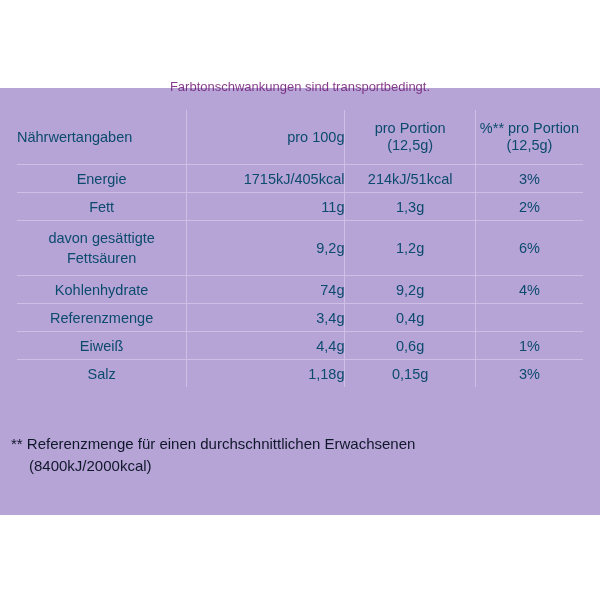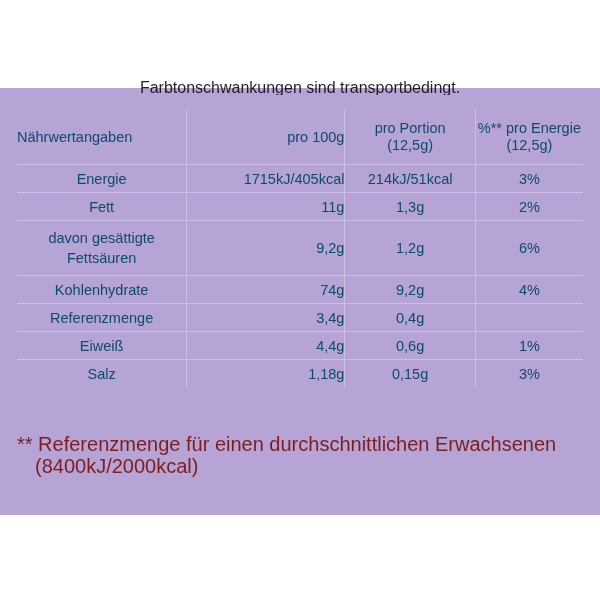--- a/index.html
+++ b/index.html
@@ -33,22 +33,22 @@
     width: 600px;
     height: 427px;
   }
   
   .clipped-line {
     position: absolute;
     left: 0;
     top: -9px;
     width: 600px;
     text-align: center;
-    font-size: 16px;
-    color: #000000;
+    font-size: 13px;
+    color: #701a75;
     white-space: nowrap;
     overflow: hidden;
     height: 16px;
     opacity: 0.85;
   }
   table.nutri {
     position: absolute;
     left: 17px;
     top: 22px;
     width: 566px;
@@ -90,25 +90,25 @@
   td.label-cell {
     text-align: center;
     padding-left: 6px;
   }
   td.label-cell .two-line {
     display: block;
   }
   tr.last td { border-bottom: none; }
   .footnote {
     position: absolute;
-    left: 17px;
+    left: 11px;
     top: 345px;
     width: 566px;
-    color: #7f1d1d;
-    font-size: 20px;
+    color: #0f172a;
+    font-size: 15px;
     line-height: 22px;
   }
   .footnote .l2 { padding-left: 18px; display: block; }
 </style>
 </head>
 <body>
 
 <div id="page">
   <div class="panel">
     <div class="panel-inner">
@@ -117,21 +117,21 @@
       <table class="nutri">
         <tbody>
           <tr class="header">
             <td class="c0">Nährwertangaben</td>
             <td class="c1 vline">pro 100g</td>
             <td class="c2 vline">
               <span>pro Portion</span><br>
               <span>(12,5g)</span>
             </td>
             <td class="c3 vline">
-              <span>%** pro Energie</span><br>
+              <span>%** pro Portion</span><br>
               <span>(12,5g)</span>
             </td>
           </tr>
 
           <tr class="row">
             <td class="c0 label-cell">Energie</td>
             <td class="c1 vline">1715kJ/405kcal</td>
             <td class="c2 vline">214kJ/51kcal</td>
             <td class="c3 vline">3%</td>
           </tr>

